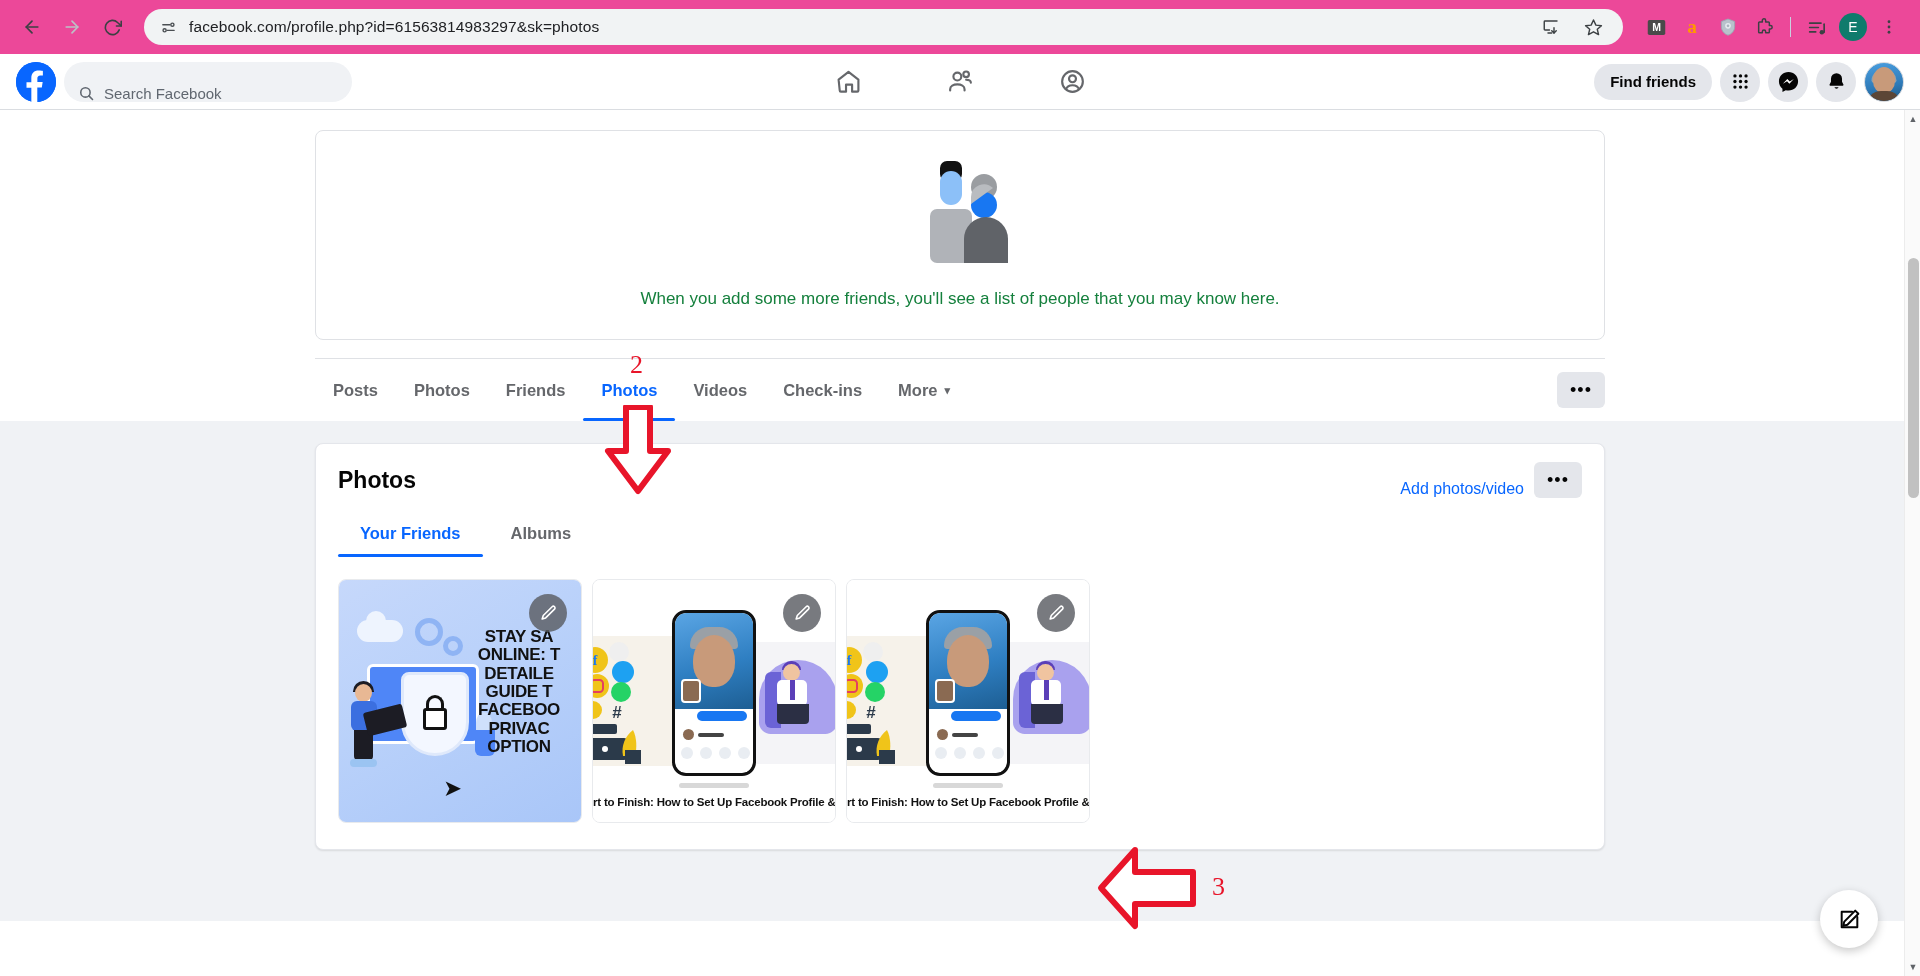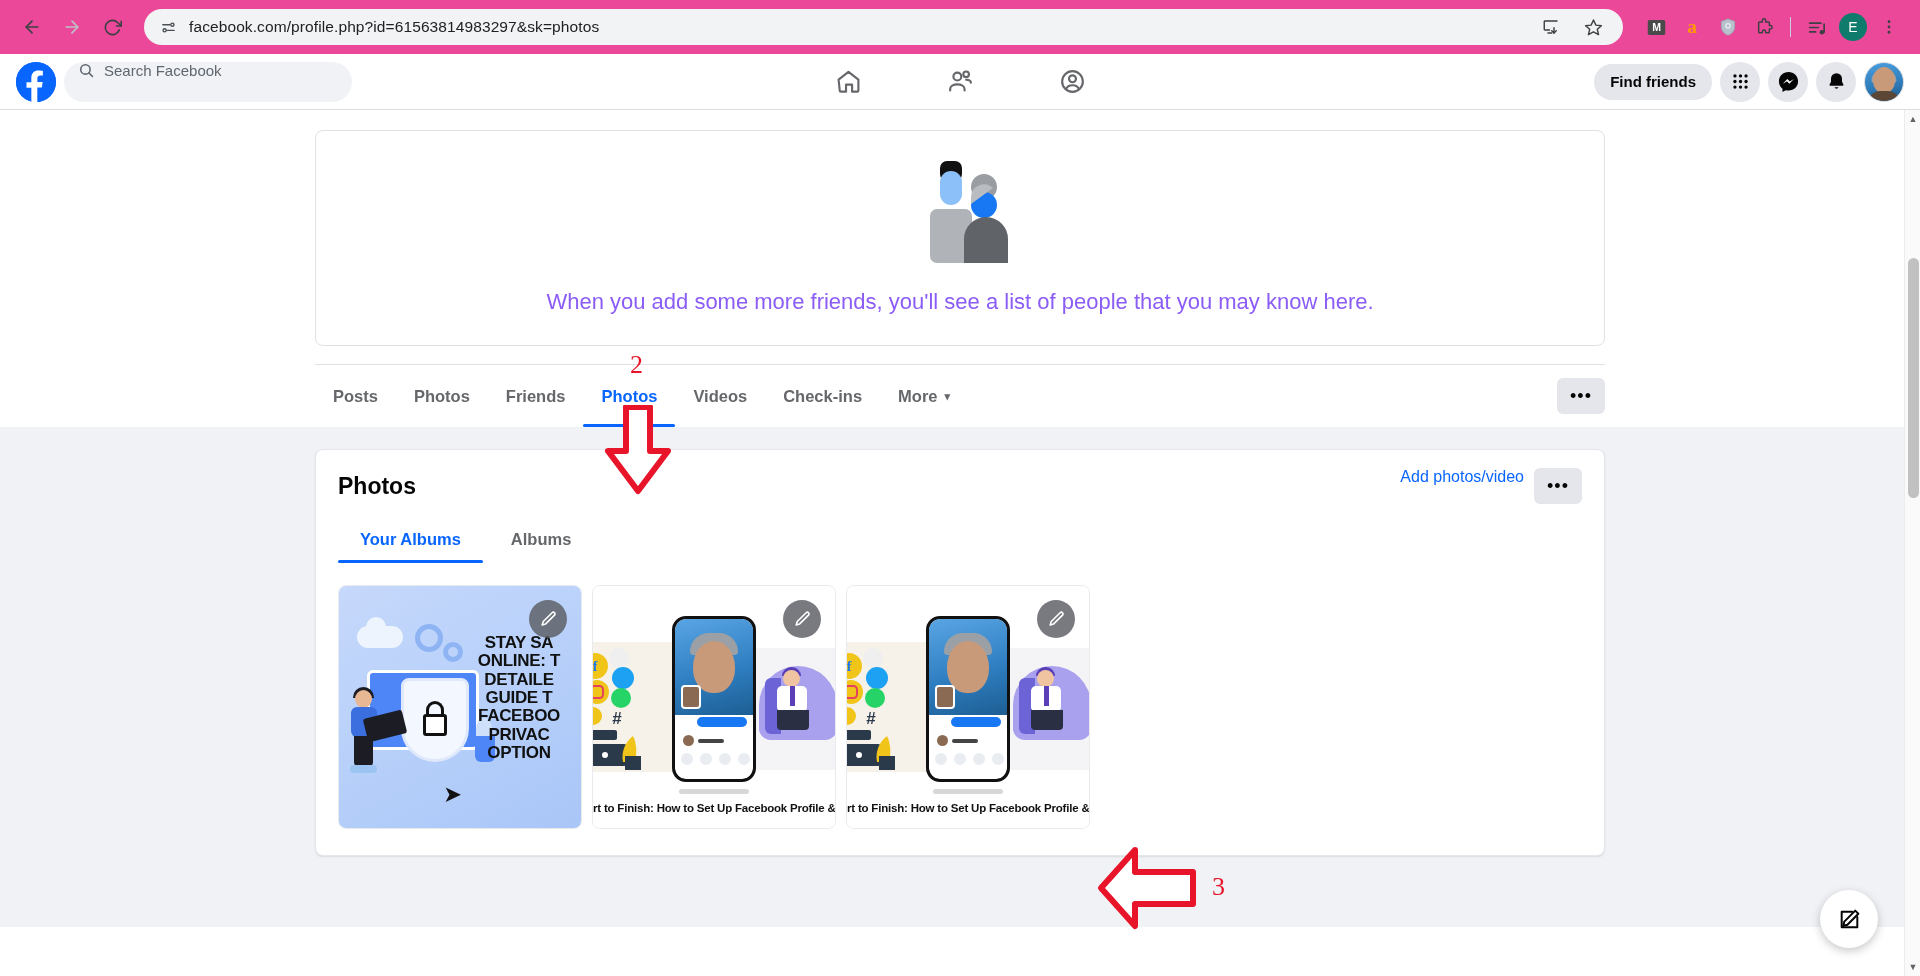--- a/index.html
+++ b/index.html
@@ -73,21 +73,21 @@
     border-bottom: 1px solid #dadde1;
     display: flex; align-items: center;
     position: relative;
     padding: 0 16px;
   }
   .fb-left { display: flex; align-items: center; gap: 8px; flex: none; }
   .fb-logo { width: 40px; height: 40px; border-radius: 50%; background: #0866ff; display: flex; align-items: center; justify-content: center; }
   .fb-search {
     width: 288px; height: 40px;
     background: #f0f2f5; border-radius: 20px;
-    display: flex; align-items: flex-start; gap: 9px;
+    display: flex; align-items: flex-end; gap: 9px;
     padding: 0 14px;
   }
   .fb-search-ph { font-size: 15px; color: #606770; }
 
   .fb-center {
     position: absolute; left: 50%; transform: translateX(-50%);
     display: flex; align-items: center; gap: 0px;
   }
   .fb-navtab {
     width: 112px; height: 48px;
@@ -148,21 +148,21 @@
   .recs-card {
     width: 1290px; margin: 20px auto 0;
     border: 1px solid #dfe1e5;
     border-radius: 8px;
     background: #fff;
     padding: 26px 0 30px;
     text-align: center;
   }
   .recs-illus { width: 120px; height: 110px; margin: 0 auto 22px; position: relative; }
   .recs-title { font-size: 22.5px; font-weight: bold; color: #3a3b3c; }
-  .recs-sub { font-size: 22px; color: #8b5cf6; margin-top: 6px; }
+  .recs-sub { font-size: 17px; color: #15803d; margin-top: 6px; }
 
   
   .tabrow-wrap { width: 1290px; margin: 18px auto 0; border-top: 1px solid #dfe1e5; position: relative; }
   .tabrow {
     display: flex; align-items: center;
     height: 62px;
   }
   .ptab {
     position: relative;
     height: 62px;
@@ -195,21 +195,21 @@
   .photos-card {
     width: 1290px; margin: 0 auto;
     background: #fff;
     border-radius: 8px;
     border: 1px solid #e4e6eb;
     padding: 18px 22px 26px;
     box-shadow: 0 1px 2px rgba(0,0,0,0.1);
   }
   .photos-head { display: flex; align-items: center; }
   .photos-title { font-size: 23px; font-weight: bold; color: #050505; }
-  .photos-head-right { margin-left: auto; display: flex; align-items: flex-start; gap: 10px; }
+  .photos-head-right { margin-left: auto; display: flex; align-items: flex-end; gap: 10px; }
   .add-photos-link { font-size: 16px; color: #0866ff; font-weight: 500; }
   .photos-more-btn {
     width: 48px; height: 36px; border-radius: 6px;
     background: #e4e6eb;
     display: flex; align-items: center; justify-content: center;
     color: #050505; font-size: 18px; letter-spacing: 1px;
   }
 
   .sub-tabs { display: flex; gap: 6px; margin-top: 26px; border-bottom: 0; }
   .sub-tab {
@@ -580,21 +580,21 @@
     <div class="photos-card">
       <div class="photos-head">
         <div class="photos-title">Photos</div>
         <div class="photos-head-right">
           <span class="add-photos-link">Add photos/video</span>
           <span class="photos-more-btn">•••</span>
         </div>
       </div>
 
       <div class="sub-tabs">
-        <div class="sub-tab active"><span>Your Albums</span></div>
+        <div class="sub-tab active"><span>Your Friends</span></div>
         <div class="sub-tab"><span>Albums</span></div>
       </div>
 
       <div class="photo-grid">
 
         <div class="photo-cell">
           <div class="art1">
             <div class="cloud"></div>
             <div class="gear g1"></div>
             <div class="gear g2"></div>

